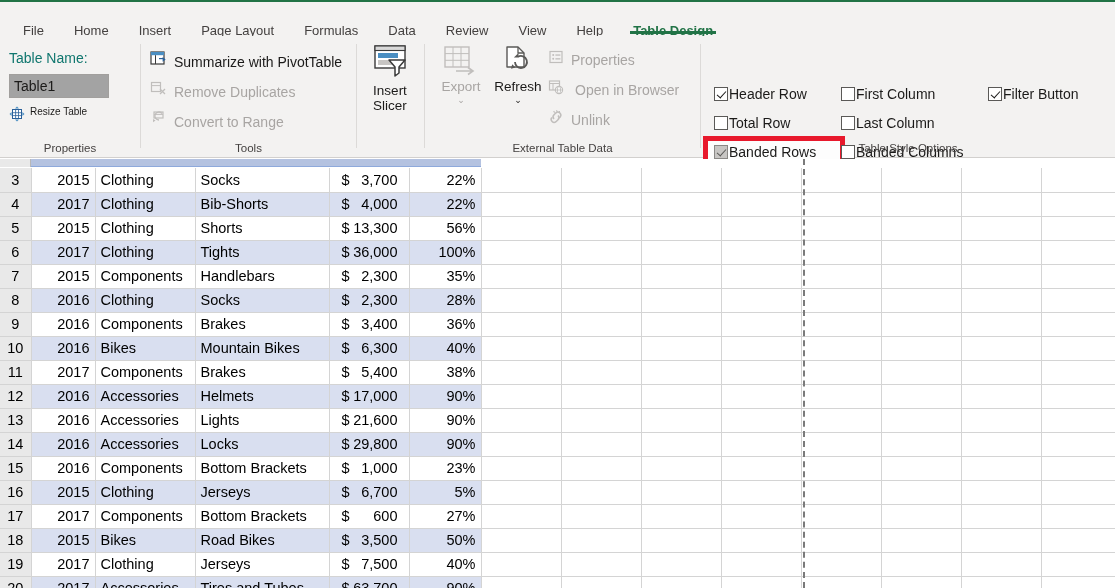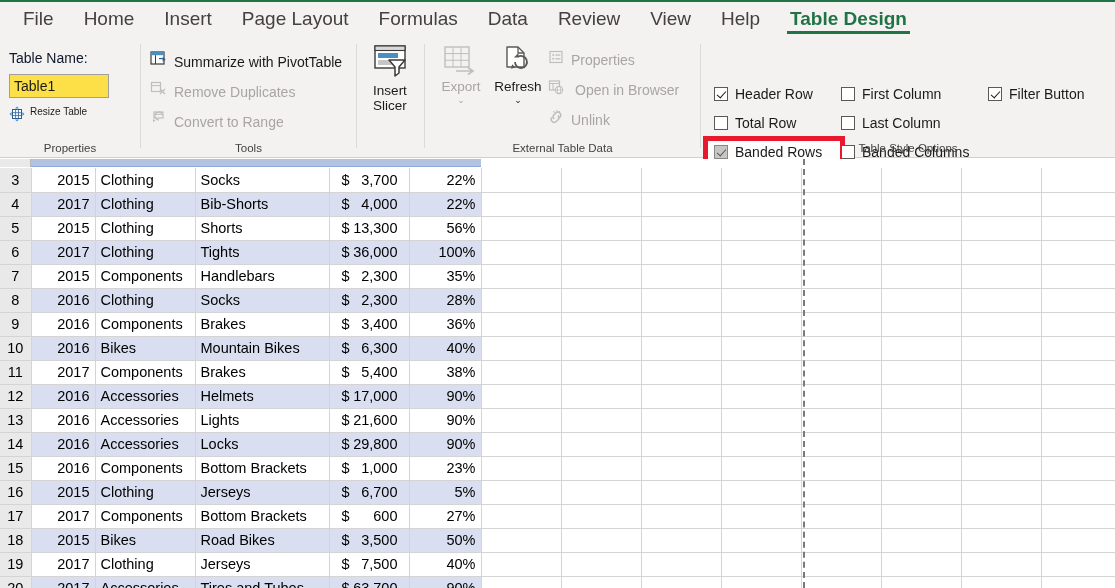--- a/index.html
+++ b/index.html
@@ -11,45 +11,45 @@
     -webkit-font-smoothing:antialiased;
   }
 
   
   #ribbon-tabs{
     position:absolute; left:0; top:0; width:1115px; height:36px;
     background:#f3f2f1; border-top:2px solid #217346;
     display:flex; align-items:center; padding-left:8px;
   }
   .tab{
-    font-size:19px; color:#444140; padding:0 15px; height:34px;
+    font-size:13px; color:#444140; padding:12px 15px; height:34px;
     line-height:34px; position:relative; white-space:nowrap; cursor:default;
   }
   .tab.active{ color:#217346; font-weight:600; }
   .tab.active::after{
     content:""; position:absolute; left:12px; right:12px; bottom:2px;
     height:3px; background:#217346;
   }
 
   
   #ribbon-body{
     position:absolute; left:0; top:36px; width:1115px; height:122px;
     background:#f3f2f1; border-bottom:1px solid #d2d0ce;
   }
   .grp-label{
     position:absolute; bottom:3px; font-size:11.5px; color:#444140;
     text-align:center; white-space:nowrap;
   }
   .grp-sep{ position:absolute; top:8px; width:1px; height:104px; background:#dcdad8; }
 
   
-  #tablename-label{ position:absolute; left:9px; top:14px; font-size:14px; color:#0f172a; }
+  #tablename-label{ position:absolute; left:9px; top:14px; font-size:14px; color:#0f766e; }
   #tablename-input{
     position:absolute; left:9px; top:38px; width:100px; height:24px;
-    border:1px solid #a19f9d; background:#fde047; font-size:14px; color:#1b1a19;
+    border:1px solid #a19f9d; background:#a3a3a3; font-size:14px; color:#1b1a19;
     padding:10px 4px; font-family:"Liberation Sans", sans-serif;
   }
   #resize-table{
     position:absolute; left:9px; top:70px; height:22px; display:flex;
     align-items:flex-start; gap:5px; font-size:10px; color:#1b1a19; cursor:default;
   }
 
   
   .tool-row{
     position:absolute; display:flex; align-items:flex-end; gap:7px;
@@ -68,21 +68,21 @@
   #export-btn, #refresh-btn{
     position:absolute; top:8px; width:58px; text-align:center;
     font-size:13.5px; line-height:15px; cursor:default;
   }
   #export-btn{ left:432px; }
   #refresh-btn{ left:489px; }
   .split-caret{ display:block; font-size:9px; line-height:10px; margin-top:1px; }
 
   
   .cb-item{
-    position:absolute; display:flex; align-items:center; gap:7px;
+    position:absolute; display:flex; align-items:center; gap:1px;
     font-size:14px; color:#1b1a19; white-space:nowrap; cursor:default;
   }
   .cb{
     width:14px; height:14px; border:1px solid #5a5957; background:#fff;
     position:relative; flex:0 0 auto;
   }
   .cb.checked::after{
     content:""; position:absolute; left:3.5px; top:0.5px; width:4px; height:8px;
     border:solid #1b1a19; border-width:0 1.7px 1.7px 0; transform:rotate(42deg);
   }

